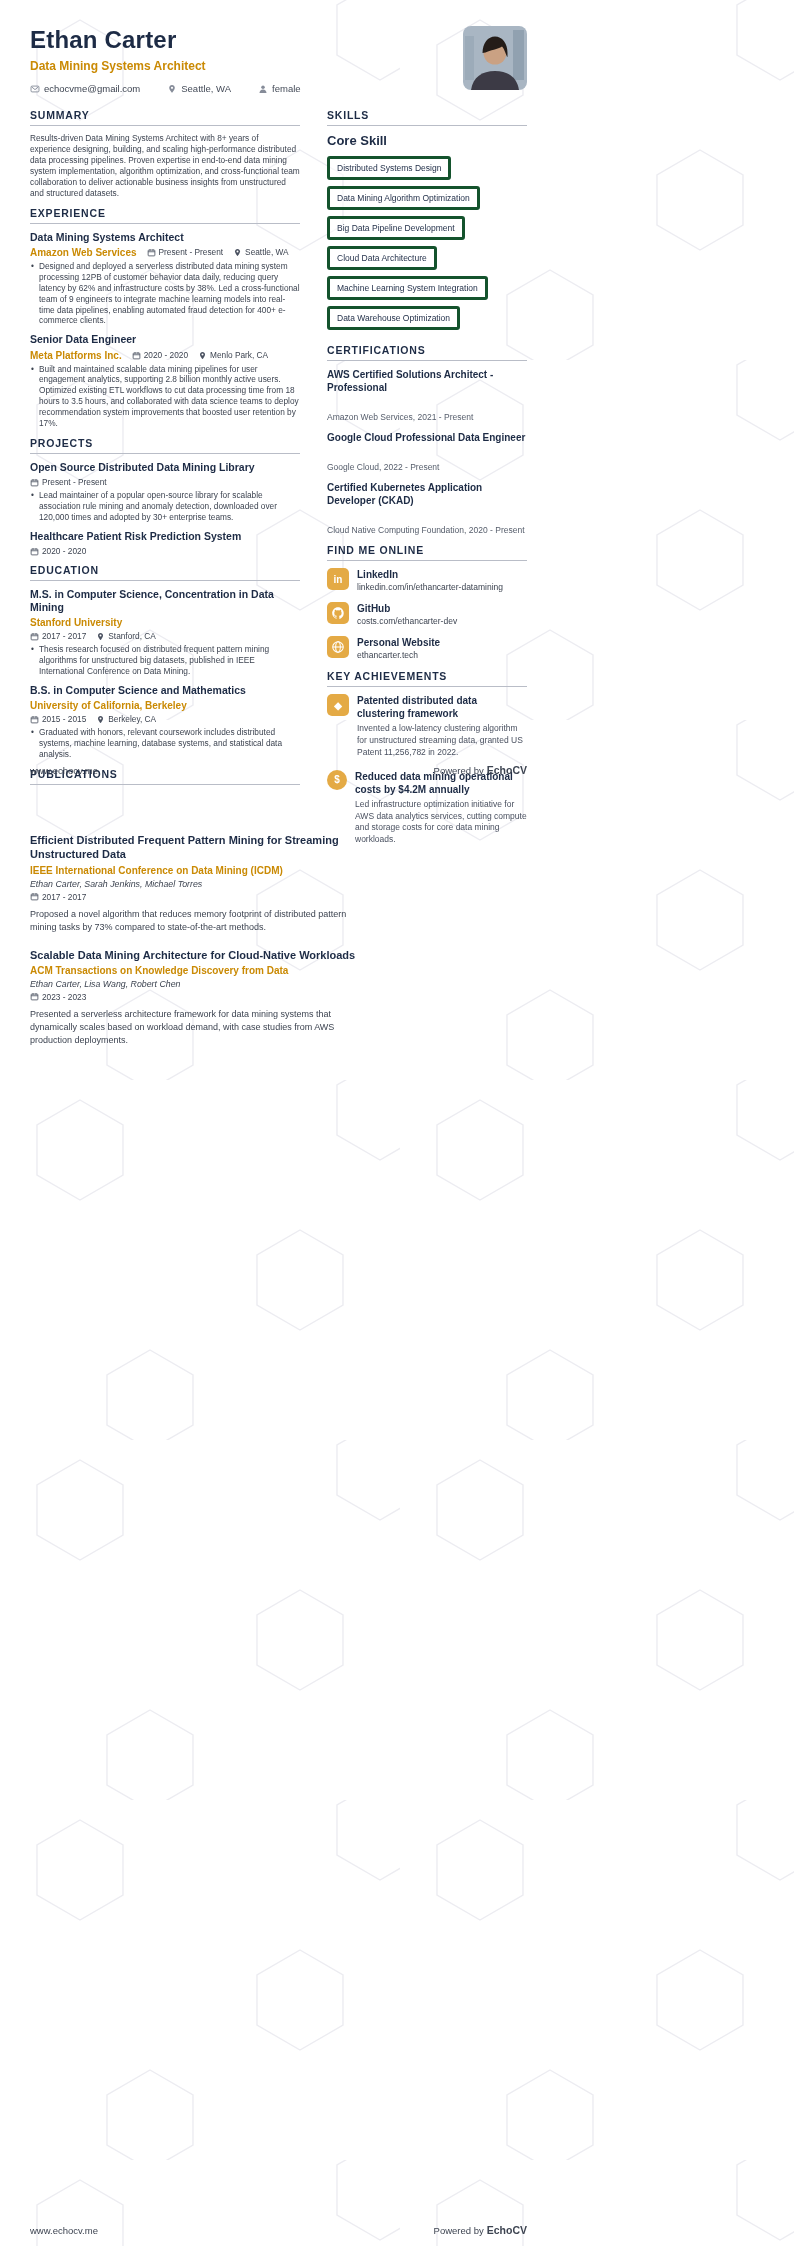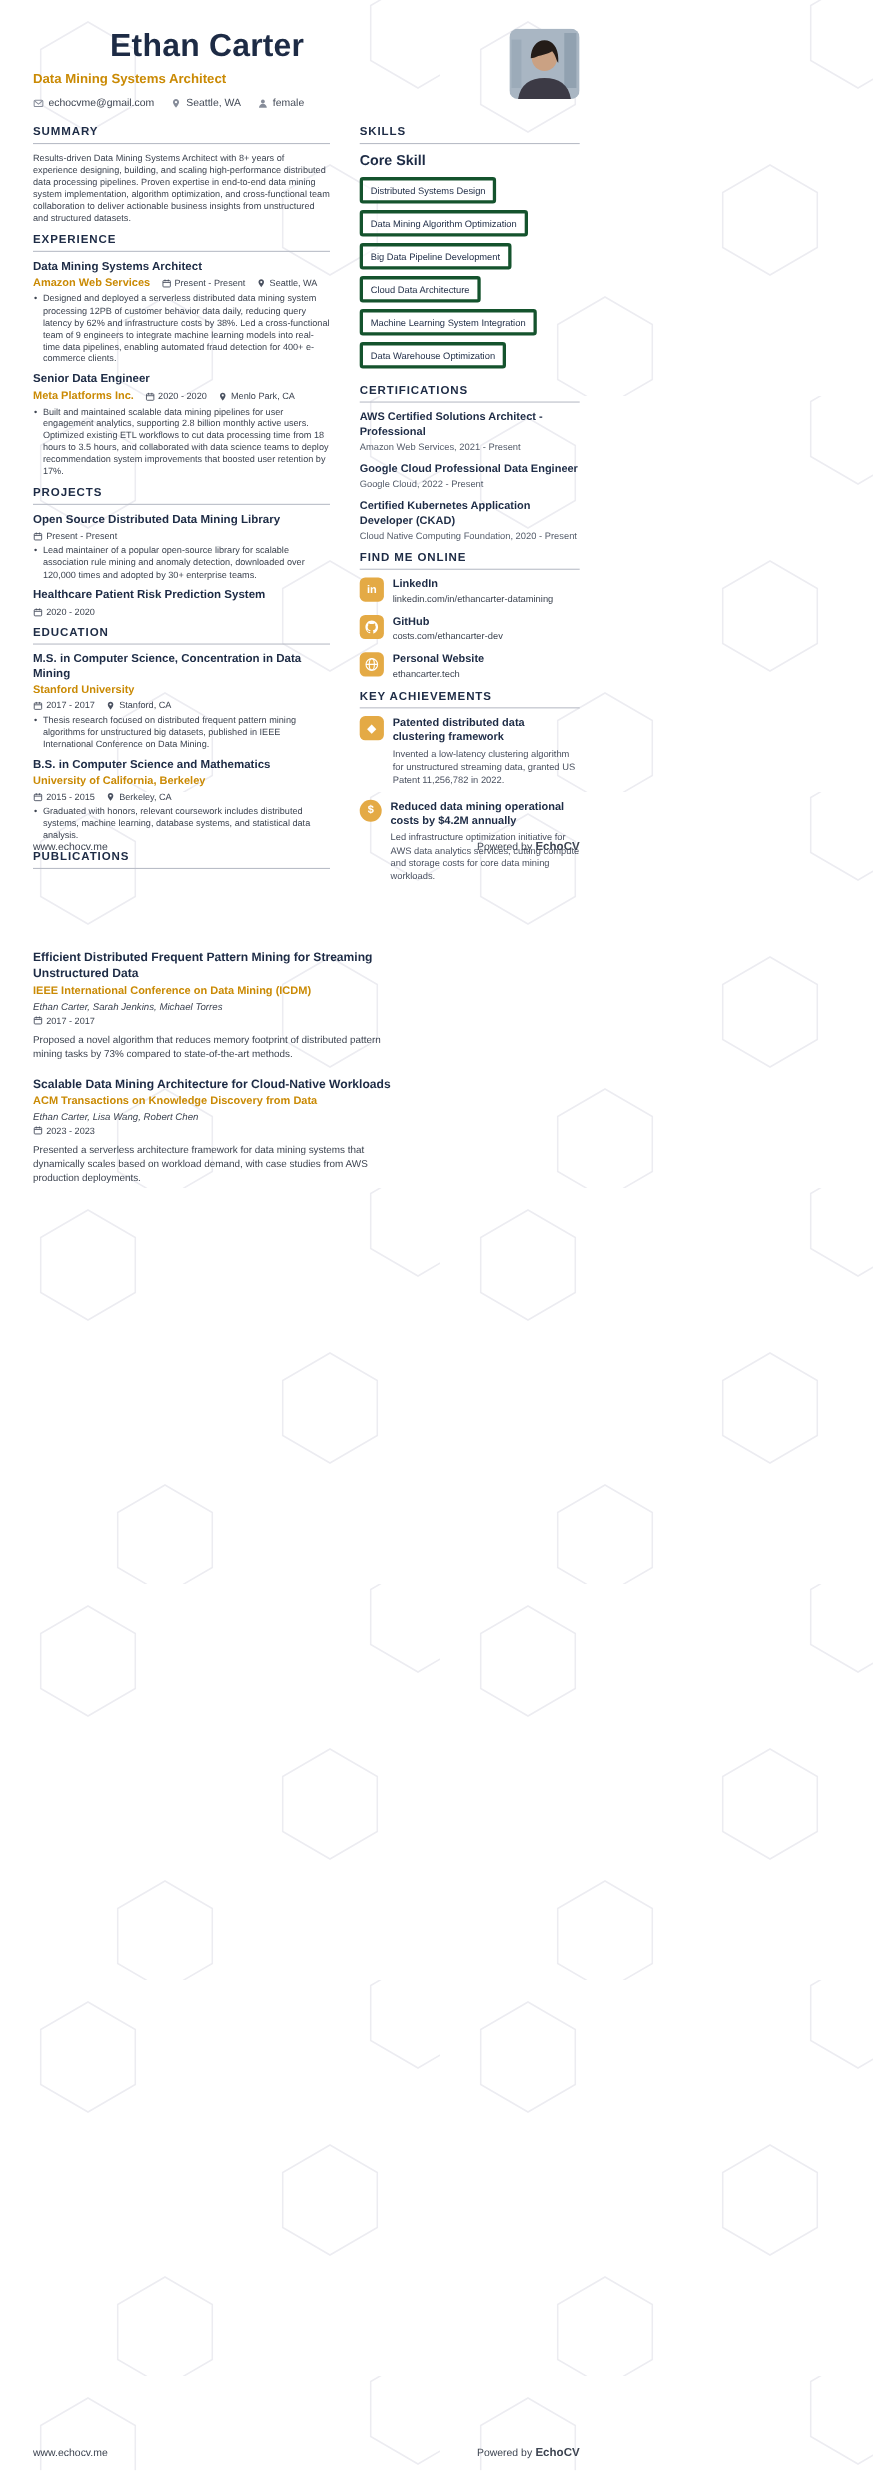--- a/index.html
+++ b/index.html
@@ -5,23 +5,23 @@
   * { margin:0; padding:0; box-sizing:border-box; }
   html,body { background:#ffffff; }
   body { font-family:"Liberation Sans", sans-serif; }
   .canvas { position:relative; width:794px; height:2246px; background:#ffffff; overflow:hidden; color:#3d4451; }
   .hexbg { position:absolute; top:0; left:0; }
 
   .content { position:absolute; left:30px; top:26px; width:497px; }
 
   
   .res-header { display:flex; justify-content:space-between; align-items:flex-start; }
-  .name { font-size:29px; font-weight:bold; color:#1d2b45; letter-spacing:.2px;text-align:right; }
+  .name { font-size:24px; font-weight:bold; color:#1d2b45; letter-spacing:.2px; }
   .job-title { font-size:12px; font-weight:bold; color:#ca8a04; margin-top:5px; }
-  .contact-row { display:flex; gap:15px; margin-top:10px; font-size:9.5px; color:#454c59; align-items:center; }
+  .contact-row { display:flex; gap:27px; margin-top:10px; font-size:9.5px; color:#454c59; align-items:center; }
   .c-item { display:flex; align-items:center; gap:4px; }
   .icon-sm svg { display:block; }
   .photo { width:64px; height:64px; border-radius:8px; overflow:hidden; flex:none; }
 
   
   .columns { display:flex; gap:27px; margin-top:15px; align-items:flex-start; }
   .col-left { width:270px; flex:none; }
   .col-right { width:200px; flex:none; }
 
   .section { margin-bottom:8px; }
@@ -37,41 +37,41 @@
   ul.bullets li { position:relative; padding-left:9px; font-size:8.3px; line-height:1.32; color:#3d4451; }
   ul.bullets li::before { content:"\2022"; position:absolute; left:1px; }
 
   
   .skill-group-title { font-size:13px; font-weight:bold; color:#1d2b45; margin-bottom:8px; }
   .chips { display:flex; flex-direction:column; align-items:flex-start; }
   .chip { display:inline-block; border:3px solid #14532d; border-radius:3px; padding:4px 7px; font-size:8.5px; color:#1d2b45; margin-bottom:6px; background:rgba(255,255,255,.6); }
 
   .cert { margin-bottom:9px; }
   .cert-name { font-size:10px; font-weight:bold; color:#1d2b45; line-height:1.3; }
-  .cert-issuer { font-size:8.5px; color:#555d6b; margin-top:2px; }
+  .cert-issuer { font-size:8.5px; color:#555d6b; margin-top:18px; }
 
   .online-item { display:flex; gap:8px; margin-bottom:10px; align-items:flex-start; }
   .badge { width:22px; height:22px; border-radius:5px; background:#e4aa45; color:#ffffff; display:flex; align-items:center; justify-content:center; font-size:10px; font-weight:bold; flex:none; }
   .badge-round { border-radius:50%; width:20px; height:20px; }
   .online-label { font-size:10px; font-weight:bold; color:#1d2b45; margin-top:1px; }
   .online-url { font-size:8.5px; color:#555d6b; margin-top:2px; }
 
   .ach-item { display:flex; gap:8px; margin-bottom:11px; align-items:flex-start; }
   .ach-title { font-size:10px; font-weight:bold; color:#1d2b45; line-height:1.3; }
   .ach-desc { font-size:8.5px; color:#4a5160; line-height:1.4; margin-top:3px; }
 
   
   .footer { position:absolute; left:30px; width:497px; display:flex; justify-content:space-between; align-items:baseline; font-size:9.5px; color:#3d4451; }
   .footer1 { top:764px; }
   .footer2 { top:2224px; }
   .brand { font-weight:bold; color:#1d2b45; font-size:10.5px; margin-left:3px; }
   .footer a, .plainlink { color:#3d4451; text-decoration:none; cursor:pointer; }
 
   
-  .page2 { position:absolute; left:30px; top:864px; width:330px; }
+  .page2 { position:absolute; left:30px; top:833px; width:330px; }
   .pub { margin-bottom:14px; }
   .pub-title { font-size:11px; font-weight:bold; color:#1d2b45; line-height:1.3; }
   .pub-venue { font-size:10px; font-weight:bold; color:#ca8a04; margin-top:3px; }
   .pub-authors { font-size:8.8px; font-style:italic; color:#3d4451; margin-top:3px; }
   .pub-date { margin-top:3px; font-size:8.3px; }
   .pub-desc { font-size:9px; line-height:1.45; color:#3d4451; margin-top:6px; }
 </style>
 </head>
 <body>
 

